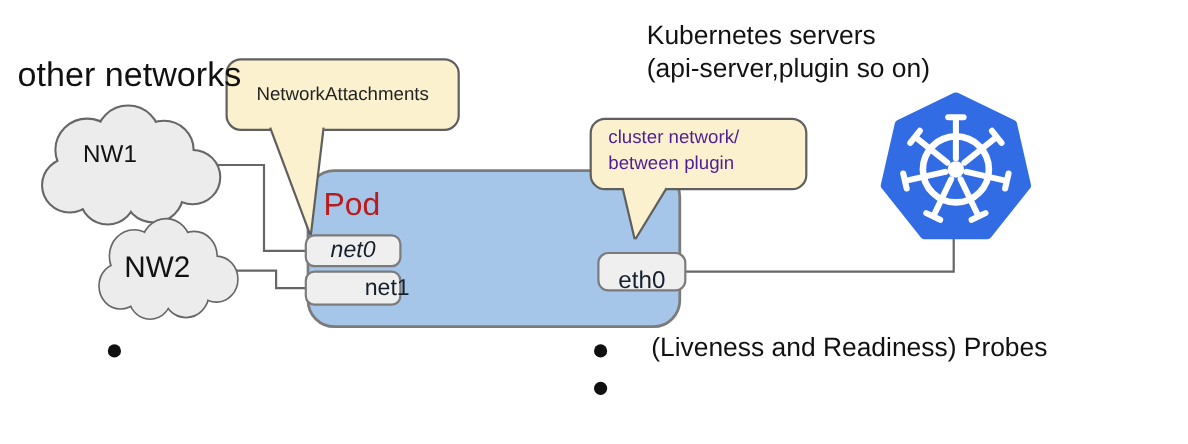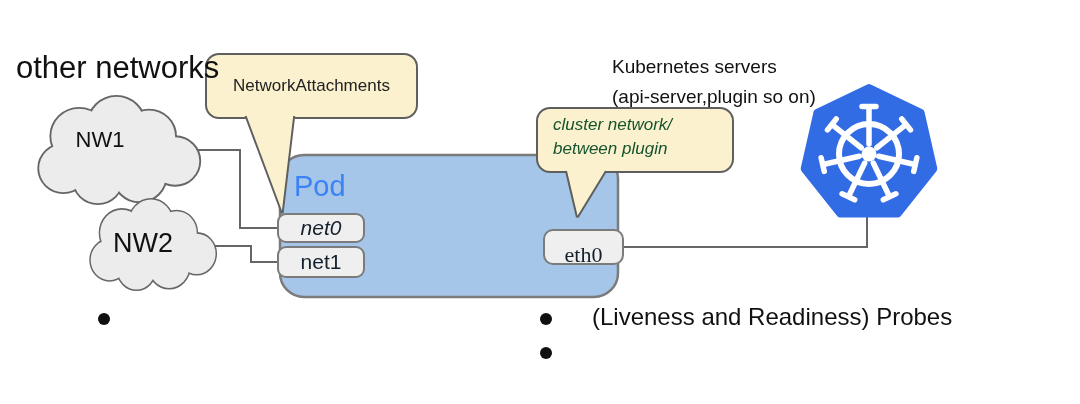--- a/index.html
+++ b/index.html
@@ -6,28 +6,28 @@
   .stage{
     position:relative;width:1080px;height:404px;background:#ffffff;
     font-family:"Liberation Sans","DejaVu Sans",sans-serif;color:#111;overflow:hidden;
   }
   .stage svg.layer{position:absolute;left:0;top:0;width:1080px;height:404px;}
   .txt{position:absolute;white-space:nowrap;}
   .center-box{display:flex;align-items:center;justify-content:center;}
   .other-networks{left:16px;top:50px;font-size:31px;}
   .nw1-label{left:60px;top:127px;width:80px;font-size:22px;text-align:center;}
   .nw2-label{left:103px;top:228px;width:80px;font-size:27px;text-align:center;}
-  .pod-label{left:294px;top:170px;font-size:29px;color:#3b82f6;}
+  .pod-label{left:294px;top:170px;font-size:29px;color:#b91c1c;}
   .na-callout-text{left:206px;top:54px;width:211px;height:64px;font-size:17px;color:#222;}
-  .cn-callout-text{left:553px;top:113px;font-size:17px;line-height:24px;color:#14532d;font-style:italic;}
-  .heading{left:612px;top:18px;font-size:19px;line-height:30px;margin-top:34px;}
+  .cn-callout-text{left:553px;top:113px;font-size:17px;line-height:24px;color:#4c1d95;}
+  .heading{left:588px;top:18px;font-size:24px;line-height:30px;}
   .if-label{font-size:21px;color:#15202c;}
   .net0-label{left:278px;top:214px;width:86px;height:28px;font-style:italic;}
-  .net1-label{left:278px;top:247px;width:86px;height:29px;}
-  .eth0-label{left:544px;top:230px;width:79px;height:49px;font-size:22px;font-family:Liberation Serif, serif;}
+  .net1-label{left:278px;top:247px;width:86px;height:29px;padding-left:31px;}
+  .eth0-label{left:544px;top:230px;width:79px;height:49px;font-size:22px;}
   .bullet-text{font-size:24px;}
   .b-left{left:145px;top:303px;}
   .b-right1{left:592px;top:303px;}
   .b-right2{left:592px;top:337px;}
   .dot{position:absolute;width:12px;height:12px;border-radius:50%;background:#101010;}
   .dot1{left:98px;top:313px;}
   .dot2{left:540px;top:313px;}
   .dot3{left:540px;top:347px;}
 </style>
 </head>

